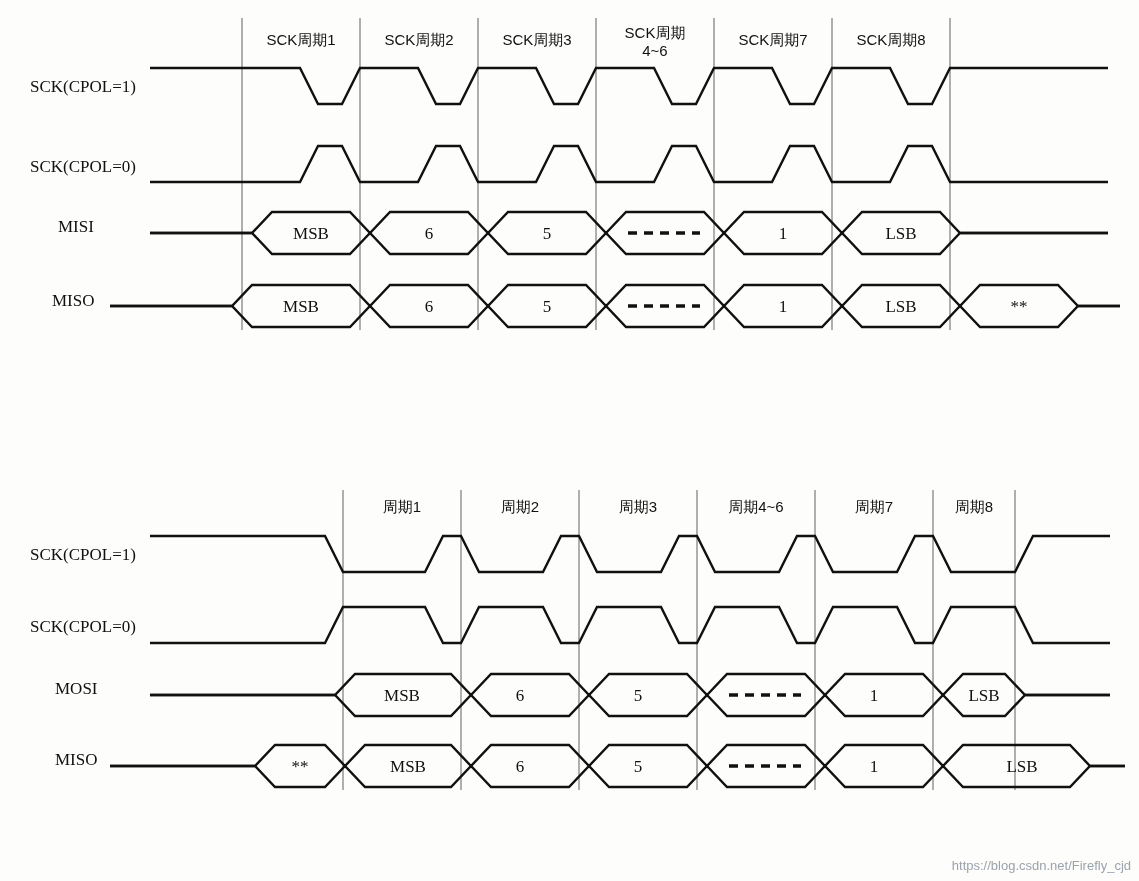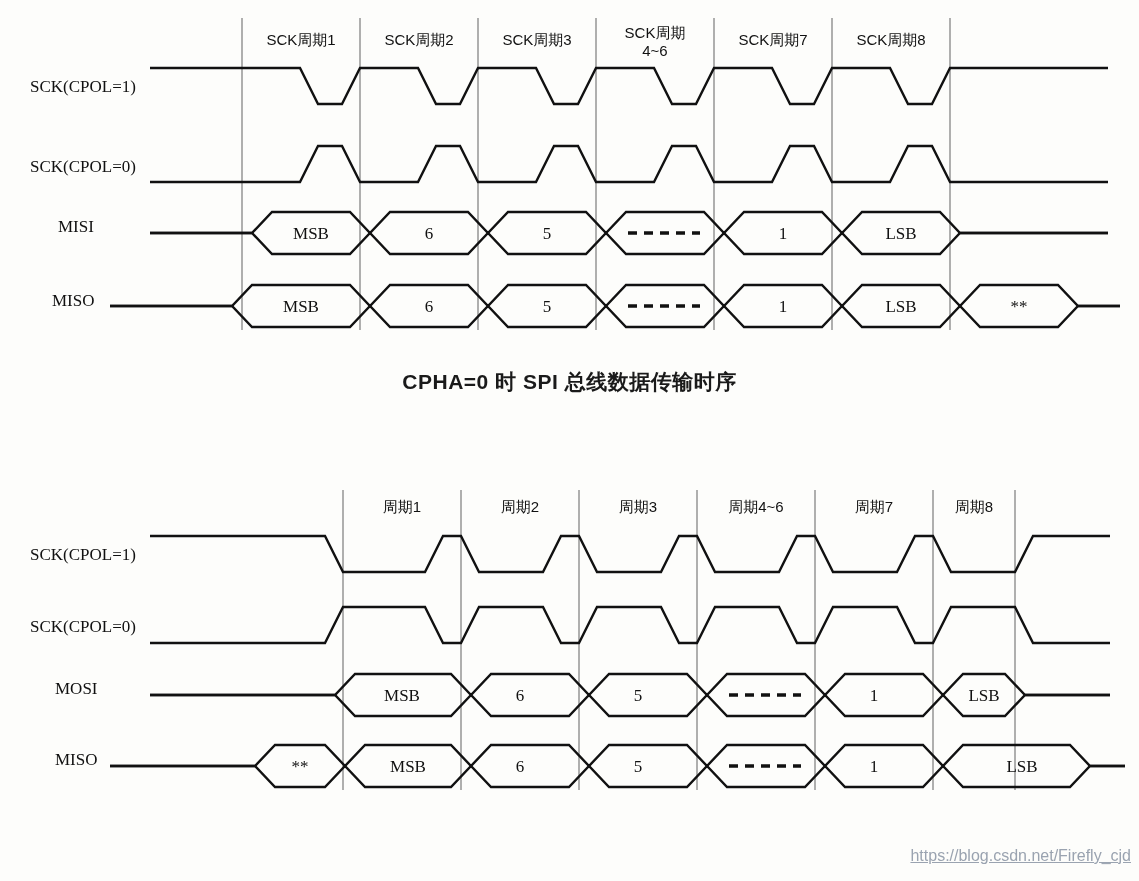--- a/index.html
+++ b/index.html
@@ -73,25 +73,24 @@
   }
   .cyclelabel {
     font-family: "Liberation Sans", sans-serif;
     font-size: 15px;
     fill: #111;
     text-anchor: middle;
   }
   .watermark {
     position: absolute;
     right: 8px;
-    bottom: 16px;
+    bottom: 8px;
     font-family: "Liberation Sans", sans-serif;
-    font-size: 16px;
+    font-size: 13px;
     color: #9aa3b0;
-    text-decoration: underline;
   }
 </style>
 </head>
 <body>
 
 <div class="page">
 
   <div class="diagram" id="diagram-top">
     <svg width="1139" height="368" viewBox="0 0 1139 368">
 
@@ -165,21 +164,20 @@
         <text class="celltext" x="301" y="312">MSB</text>
         <text class="celltext" x="429" y="312">6</text>
         <text class="celltext" x="547" y="312">5</text>
         <line class="dashline" x1="628" y1="306" x2="700" y2="306"></line>
         <text class="celltext" x="783" y="312">1</text>
         <text class="celltext" x="901" y="312">LSB</text>
         <text class="celltext" x="1019" y="312">**</text>
       </g>
     </svg>
 
-    <div class="caption" id="caption-top">CPHA=0 时 SPI 总线数据传输时序</div>
   </div>
 
   <div class="diagram" id="diagram-bottom">
     <svg width="1139" height="378" viewBox="0 0 1139 378">
 
       <g>
         <line class="guide" x1="343" y1="40" x2="343" y2="340"></line>
         <line class="guide" x1="461" y1="40" x2="461" y2="340"></line>
         <line class="guide" x1="579" y1="40" x2="579" y2="340"></line>
         <line class="guide" x1="697" y1="40" x2="697" y2="340"></line>

